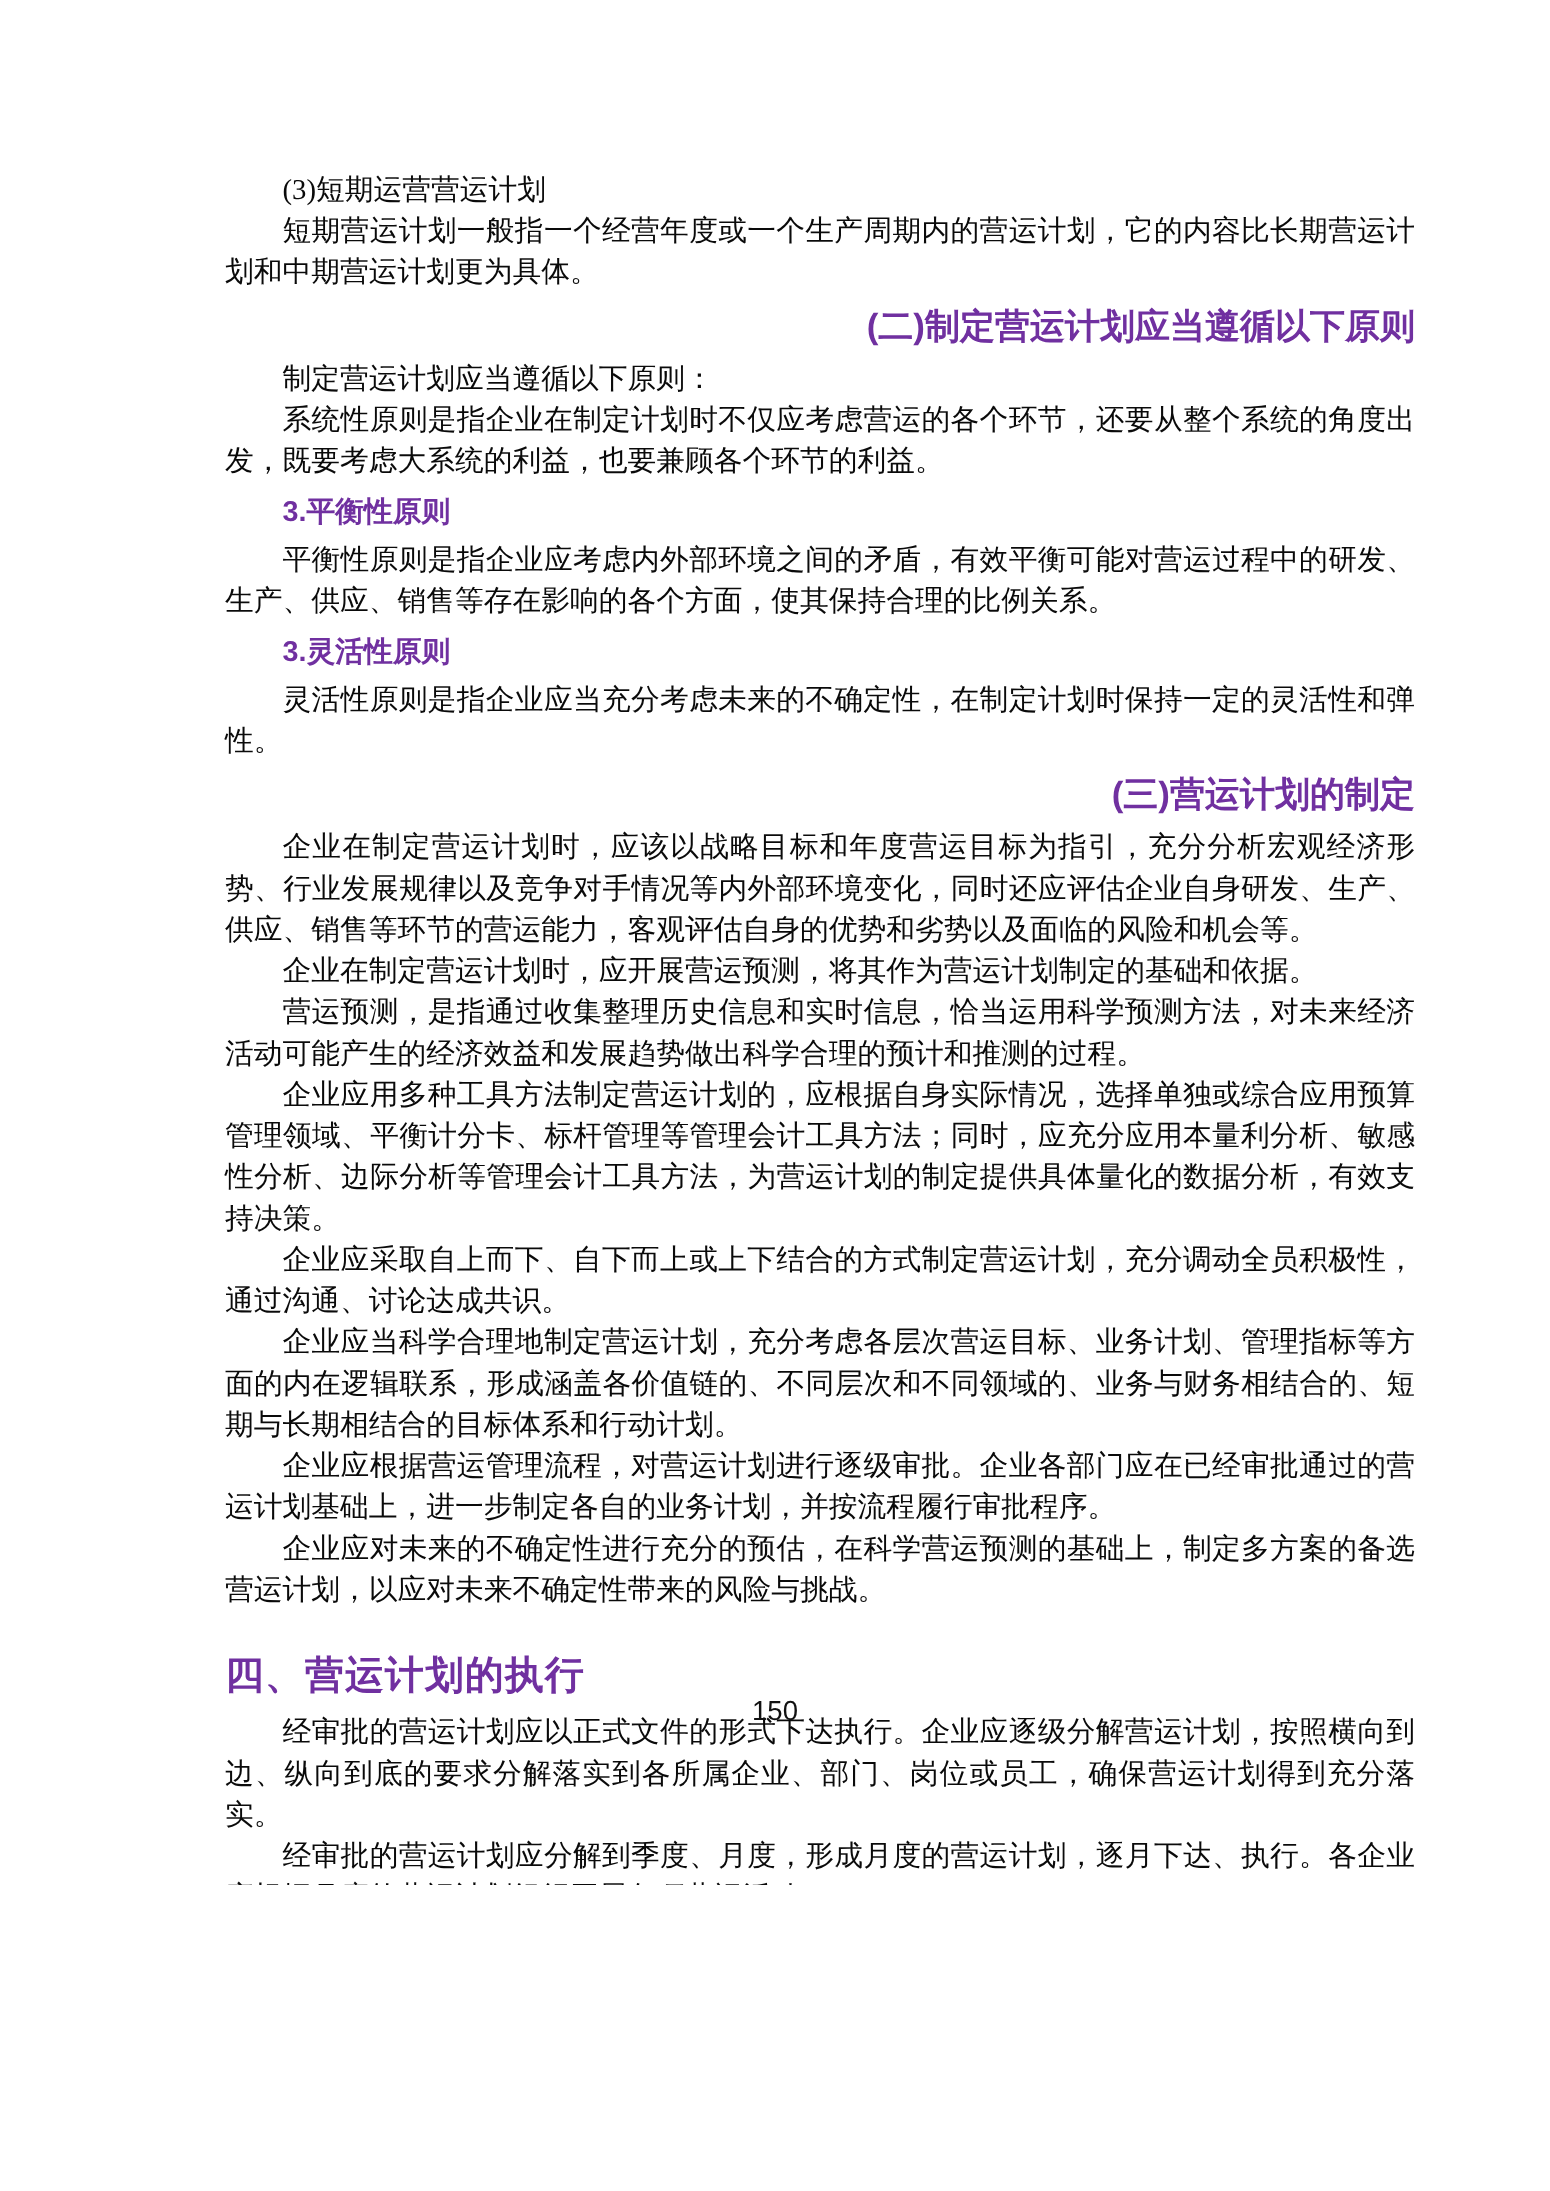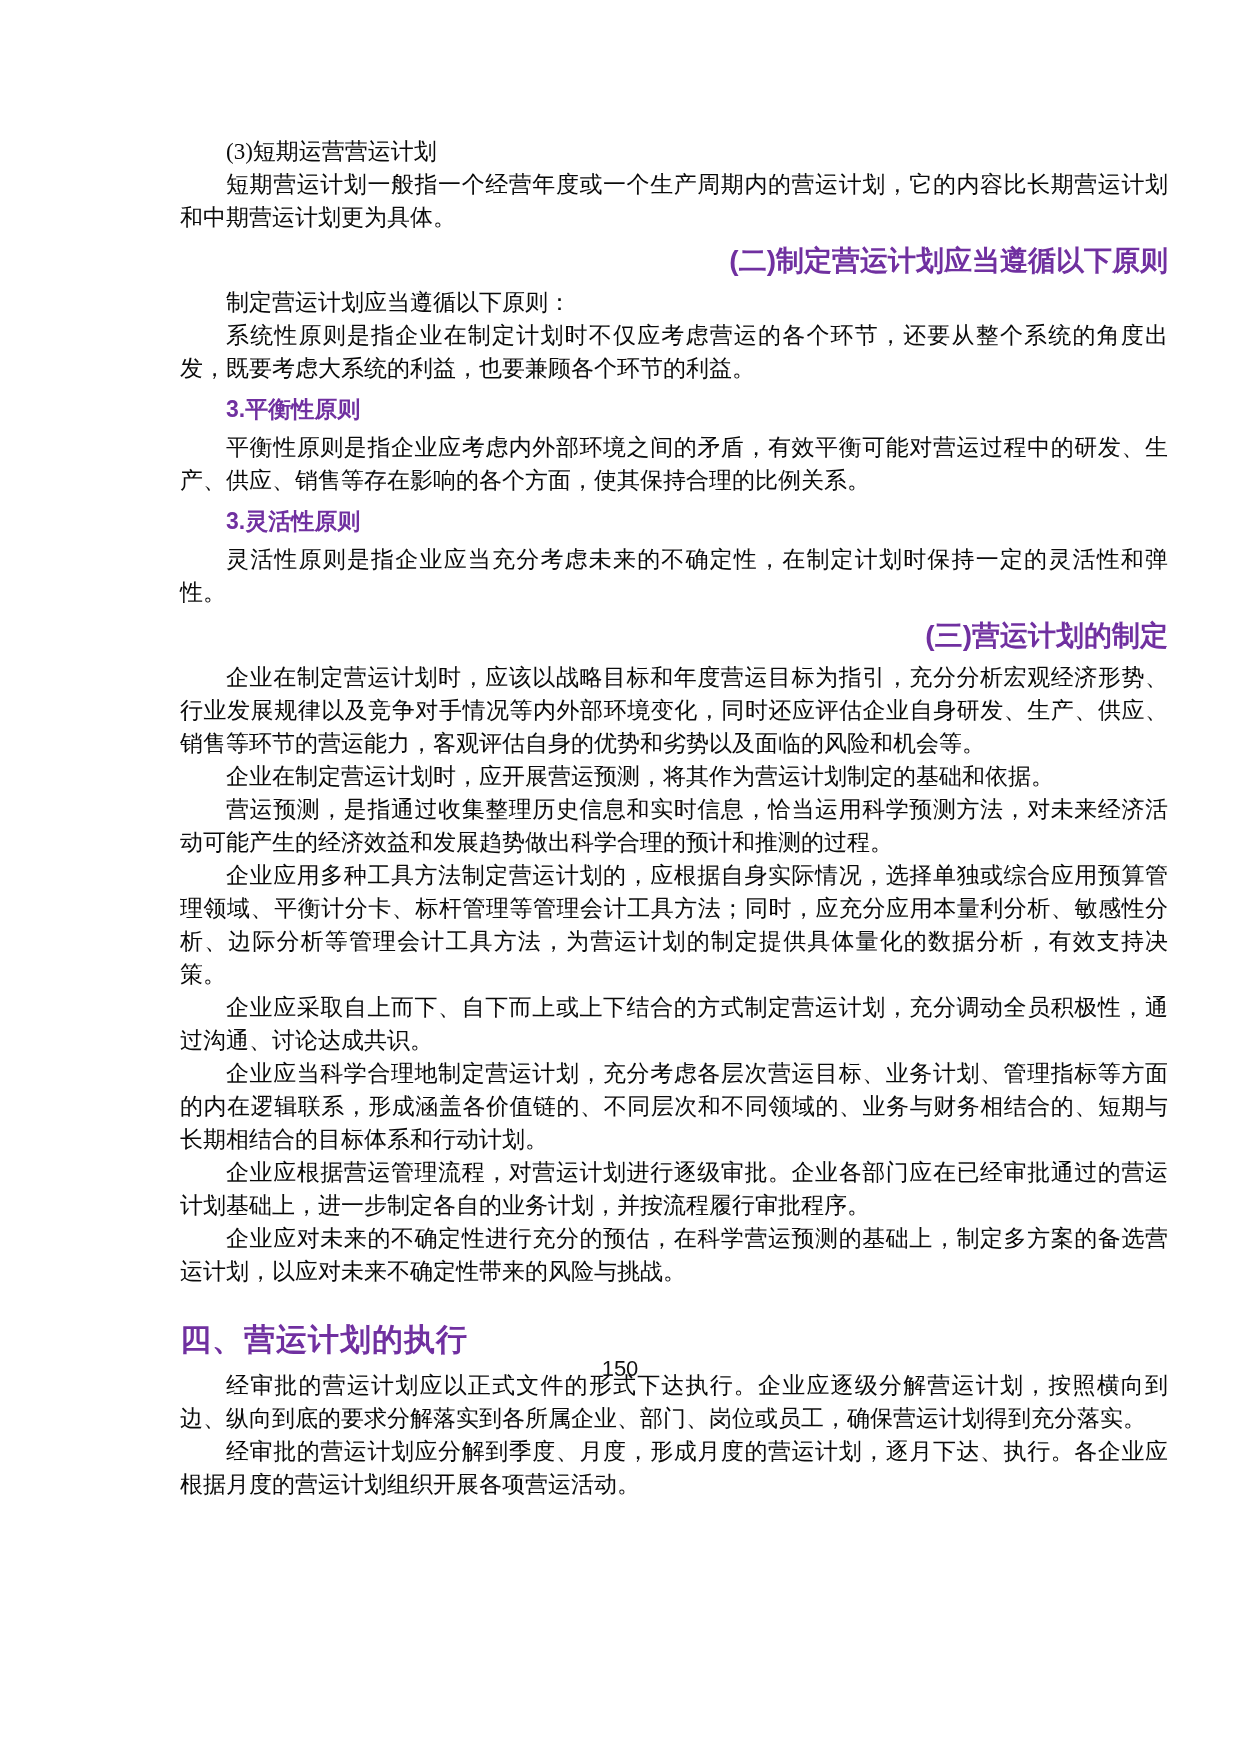--- a/index.html
+++ b/index.html
@@ -1,21 +1,21 @@
 <!DOCTYPE html>
 <html lang="zh" style="--heading-color: #7030A0;"><head>
 <meta charset="utf-8">
 <style>
   html, body { margin: 0; padding: 0; background: #ffffff; }
   .page {
     position: relative;
     width: 1240px;
     height: 1508px;
     box-sizing: border-box;
-    padding: 135px 72px 0 180px;
+    padding: 135px 108px 0 180px;
     background: #ffffff;
     overflow: hidden;
     font-family: "Liberation Serif", "DejaVu Serif", serif;
     color: #0a0a0a;
   }
   .doc { width: 100%; }
   .blk-p {
     margin: 0;
     font-size: 23px;
     line-height: 33px;

